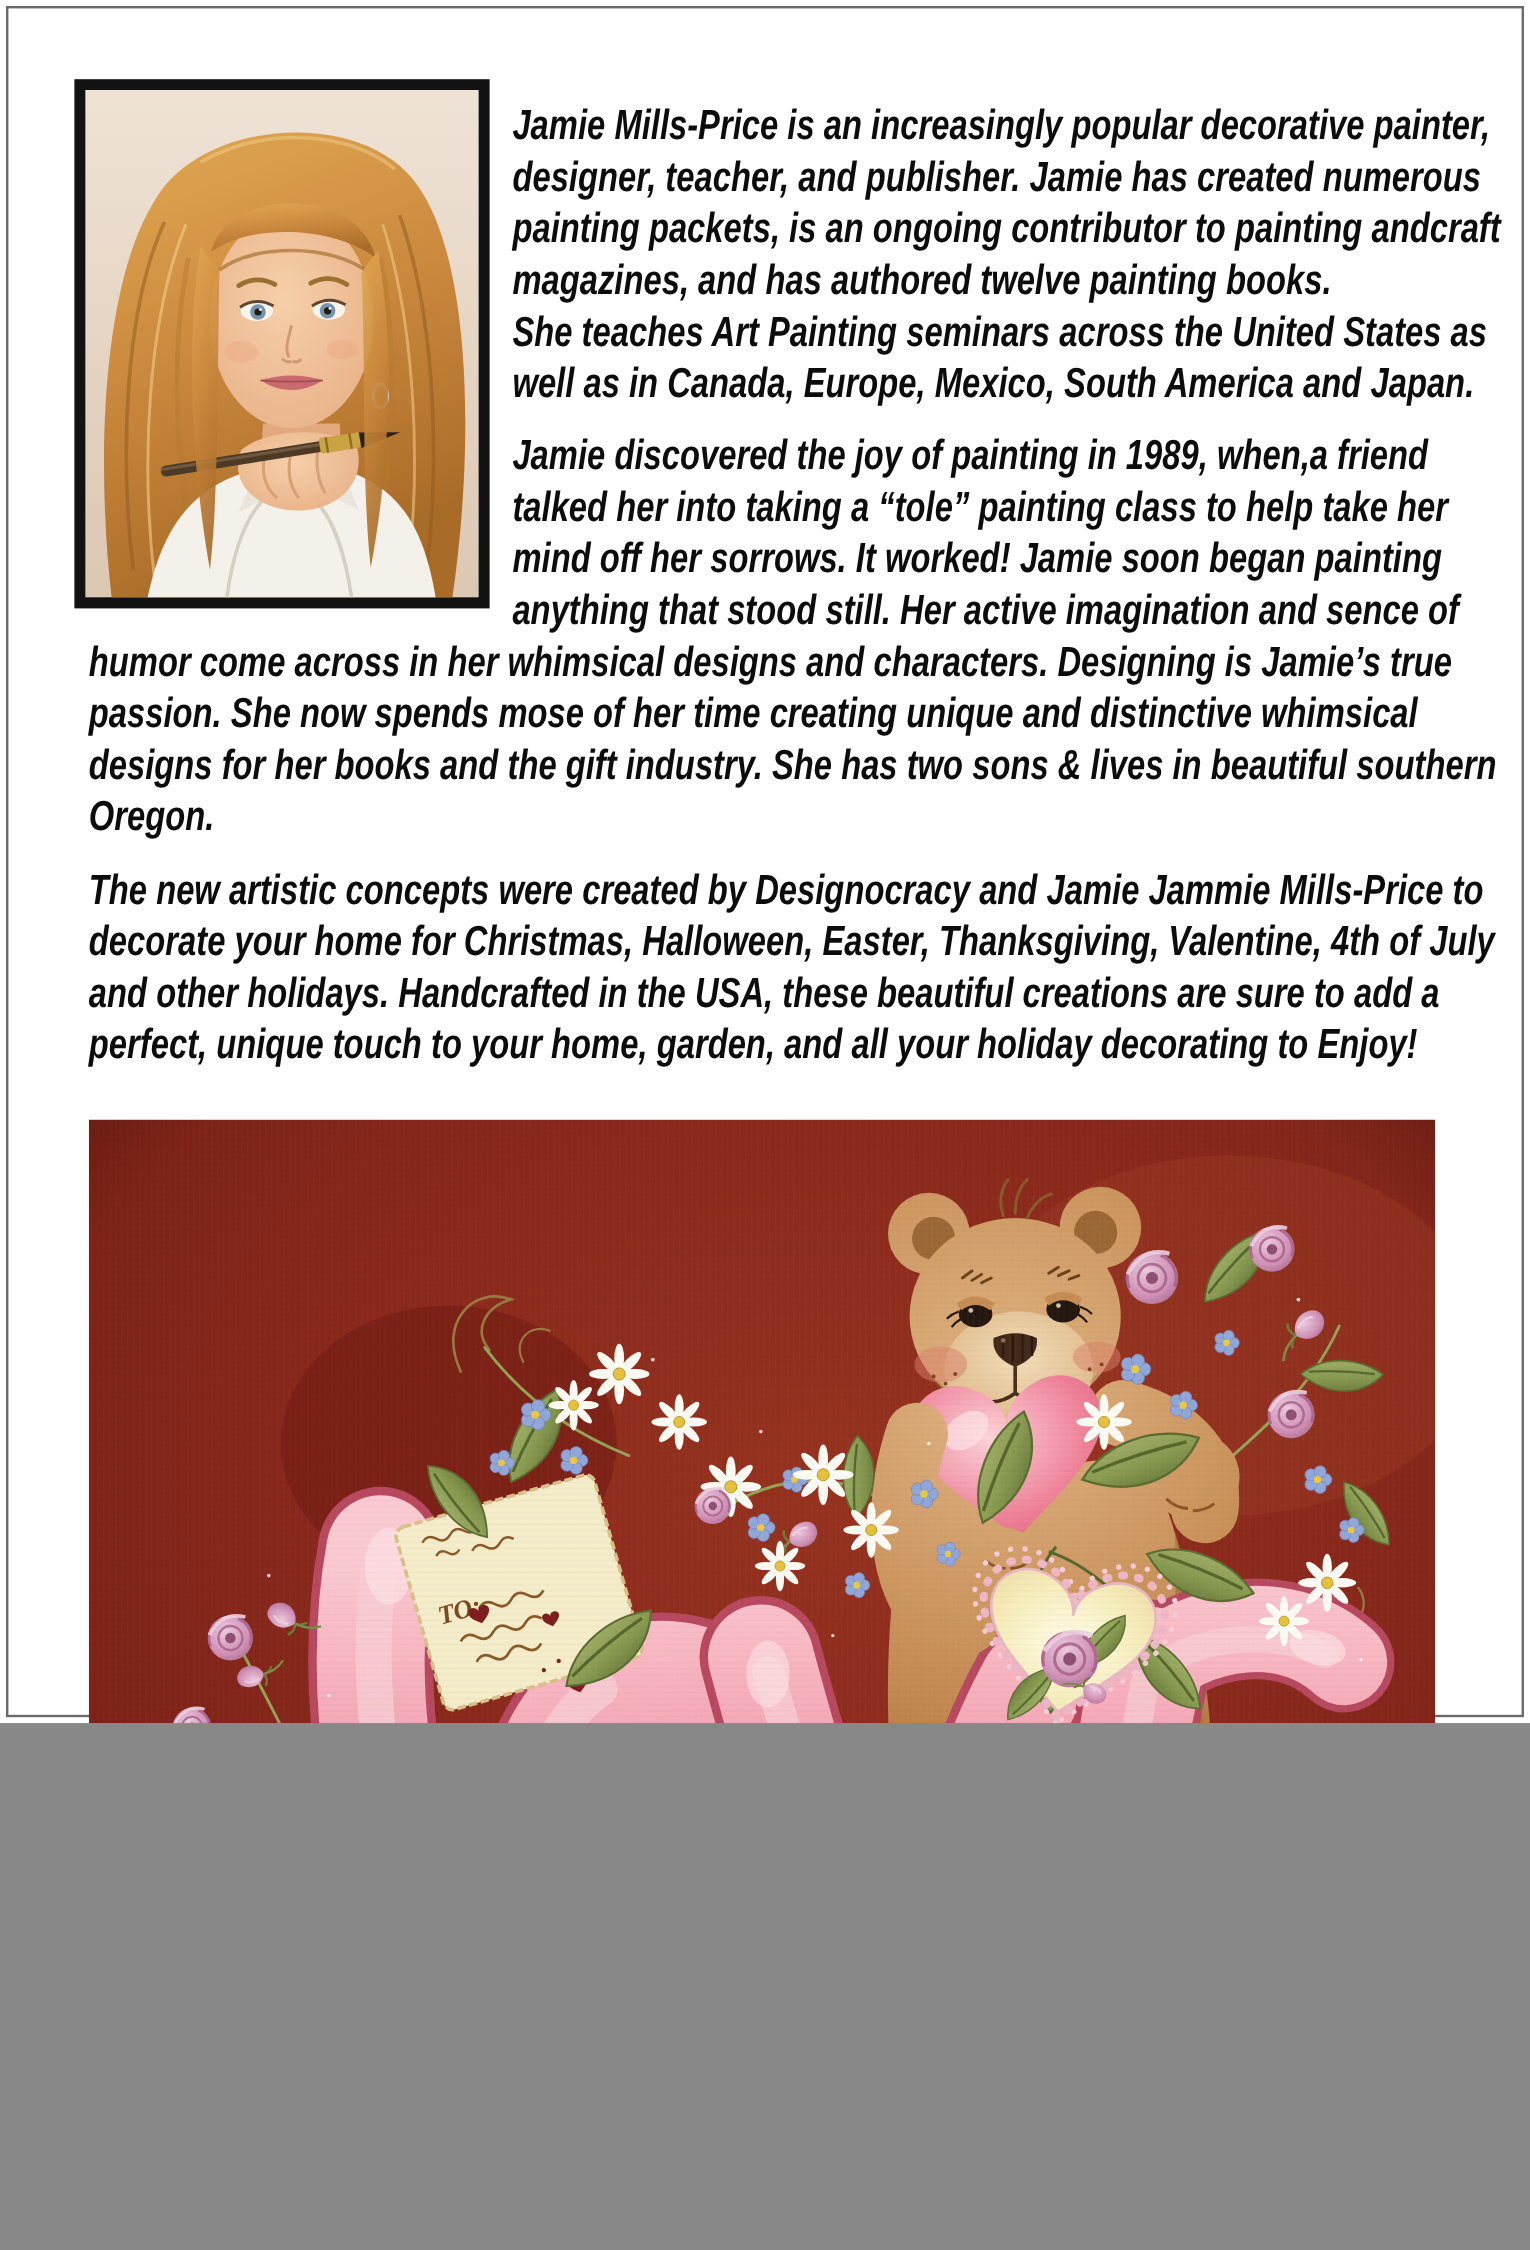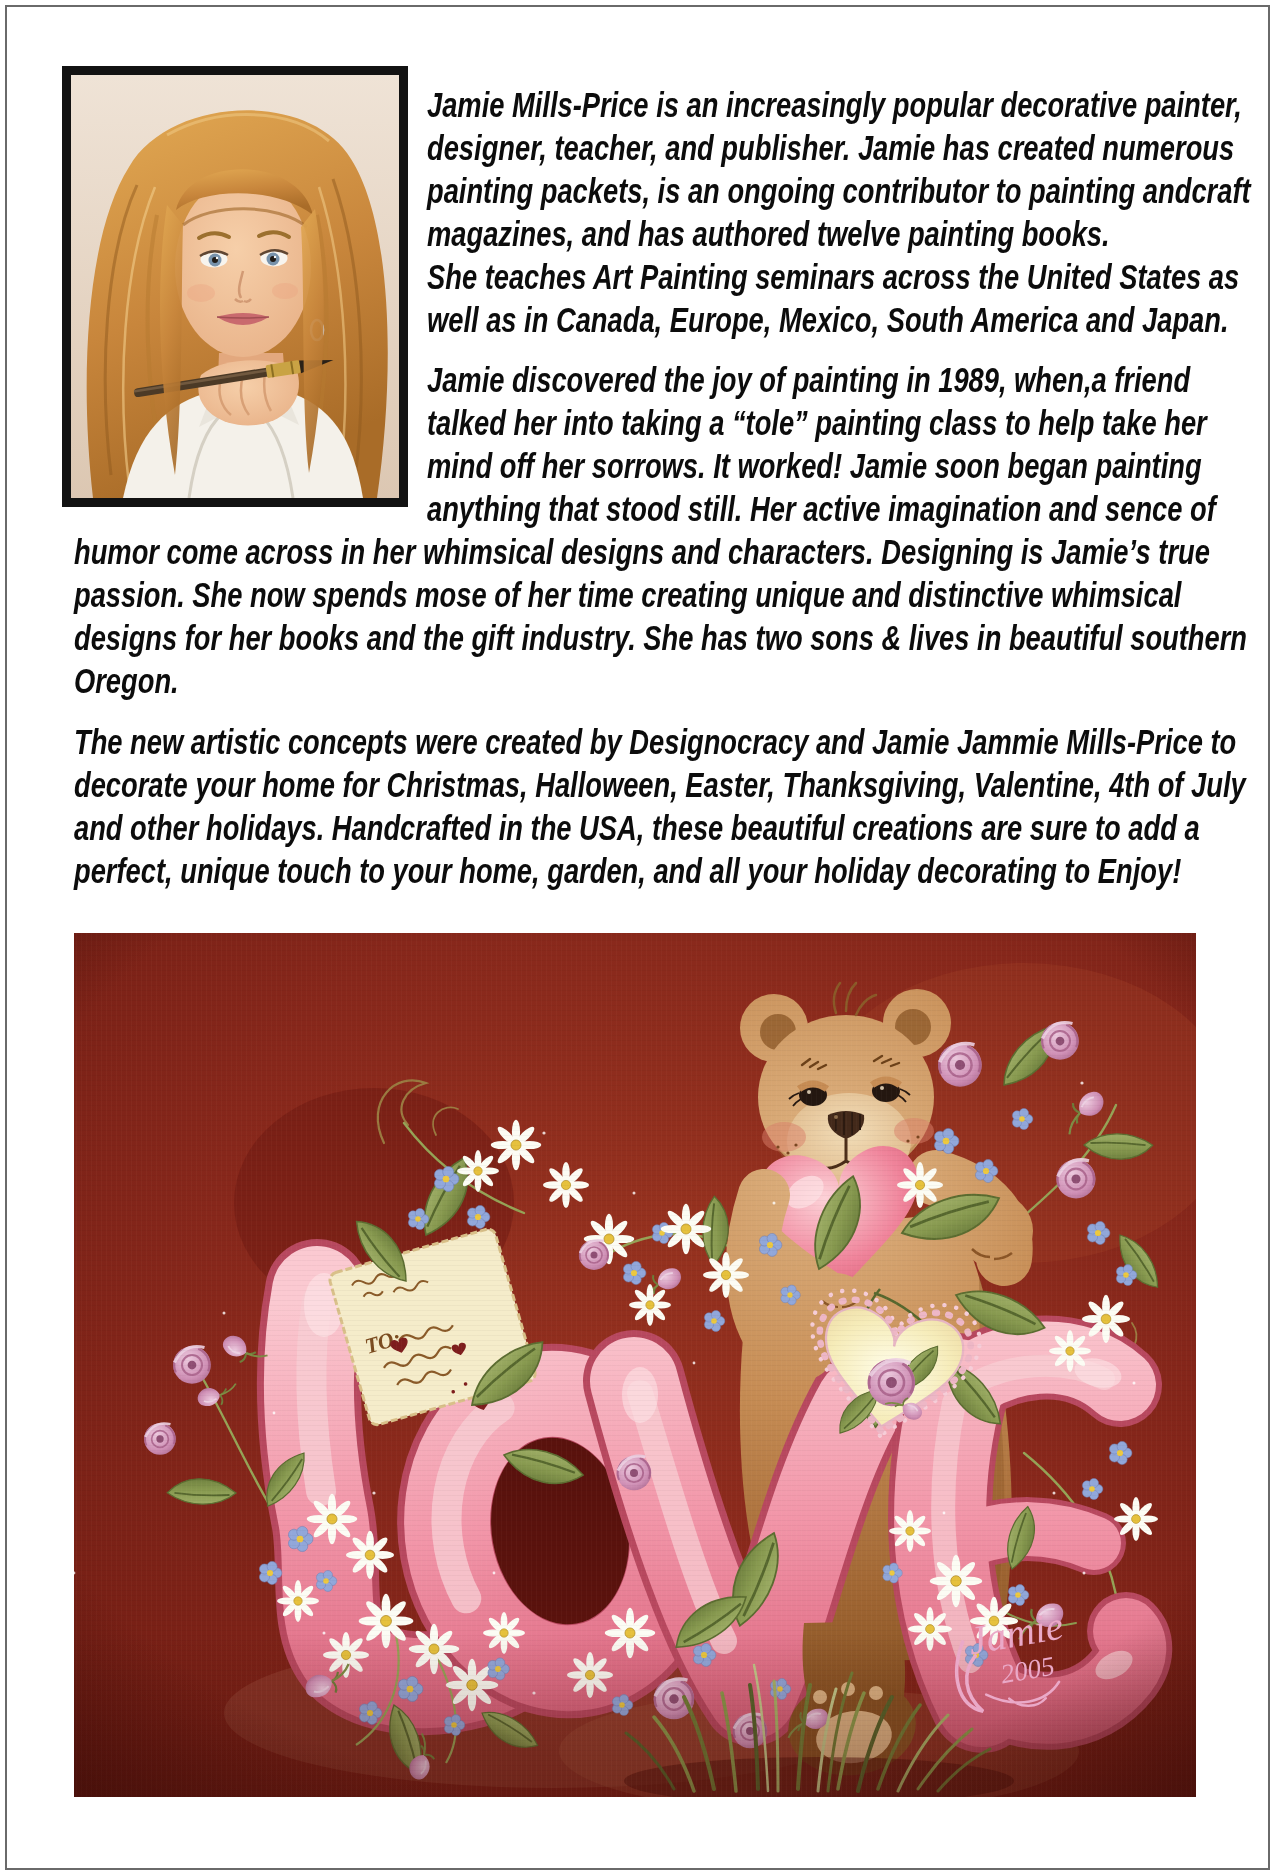--- a/index.html
+++ b/index.html
@@ -1,17 +1,17 @@
 <!DOCTYPE html>
 <html><head>
 <meta charset="utf-8">
 <style>
   html,body{margin:0;padding:0;background:#888;}
   .page{
-    position:relative;width:1275px;height:1875px;background:#ffffff;
+    position:relative;width:1275px;height:1436px;background:#ffffff;
     font-family:"Liberation Sans",sans-serif;overflow:hidden;margin:0 auto;
   }
   .page-border{
     position:absolute;left:5px;top:5px;right:5px;bottom:5px;
     border:2px solid #6a6a6a;pointer-events:none;
   }
   .photo-frame{
     position:absolute;left:62px;top:66px;width:346px;height:441px;
     background:#121212;padding:9px;box-sizing:border-box;
   }

